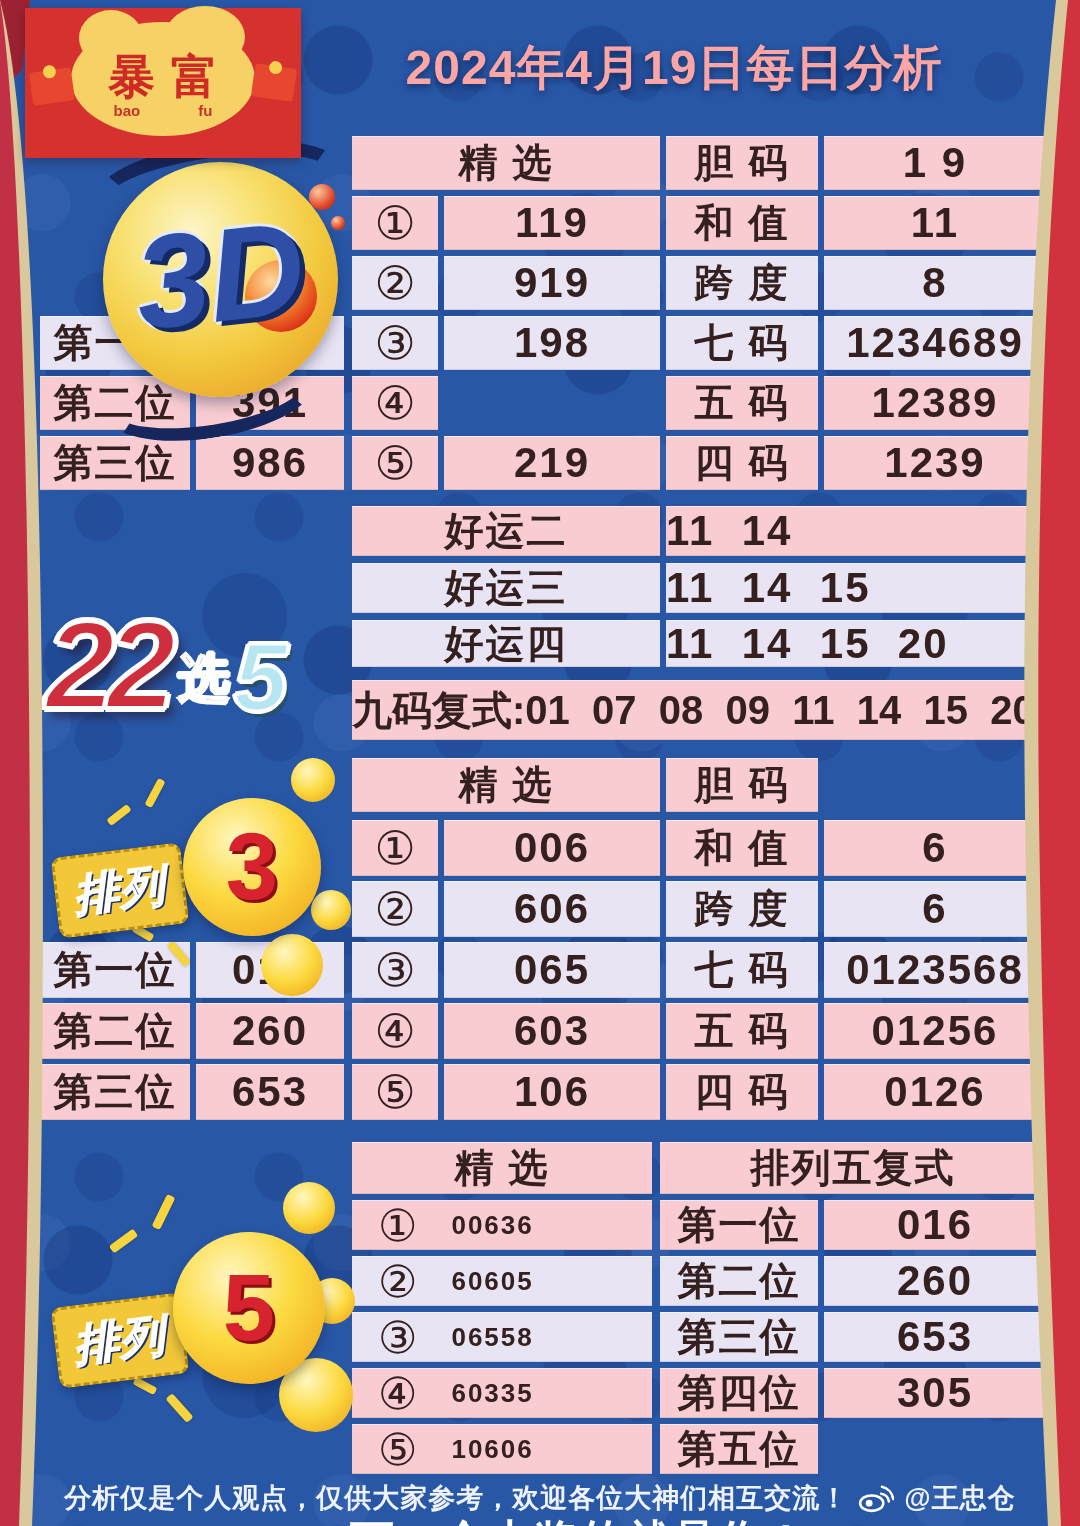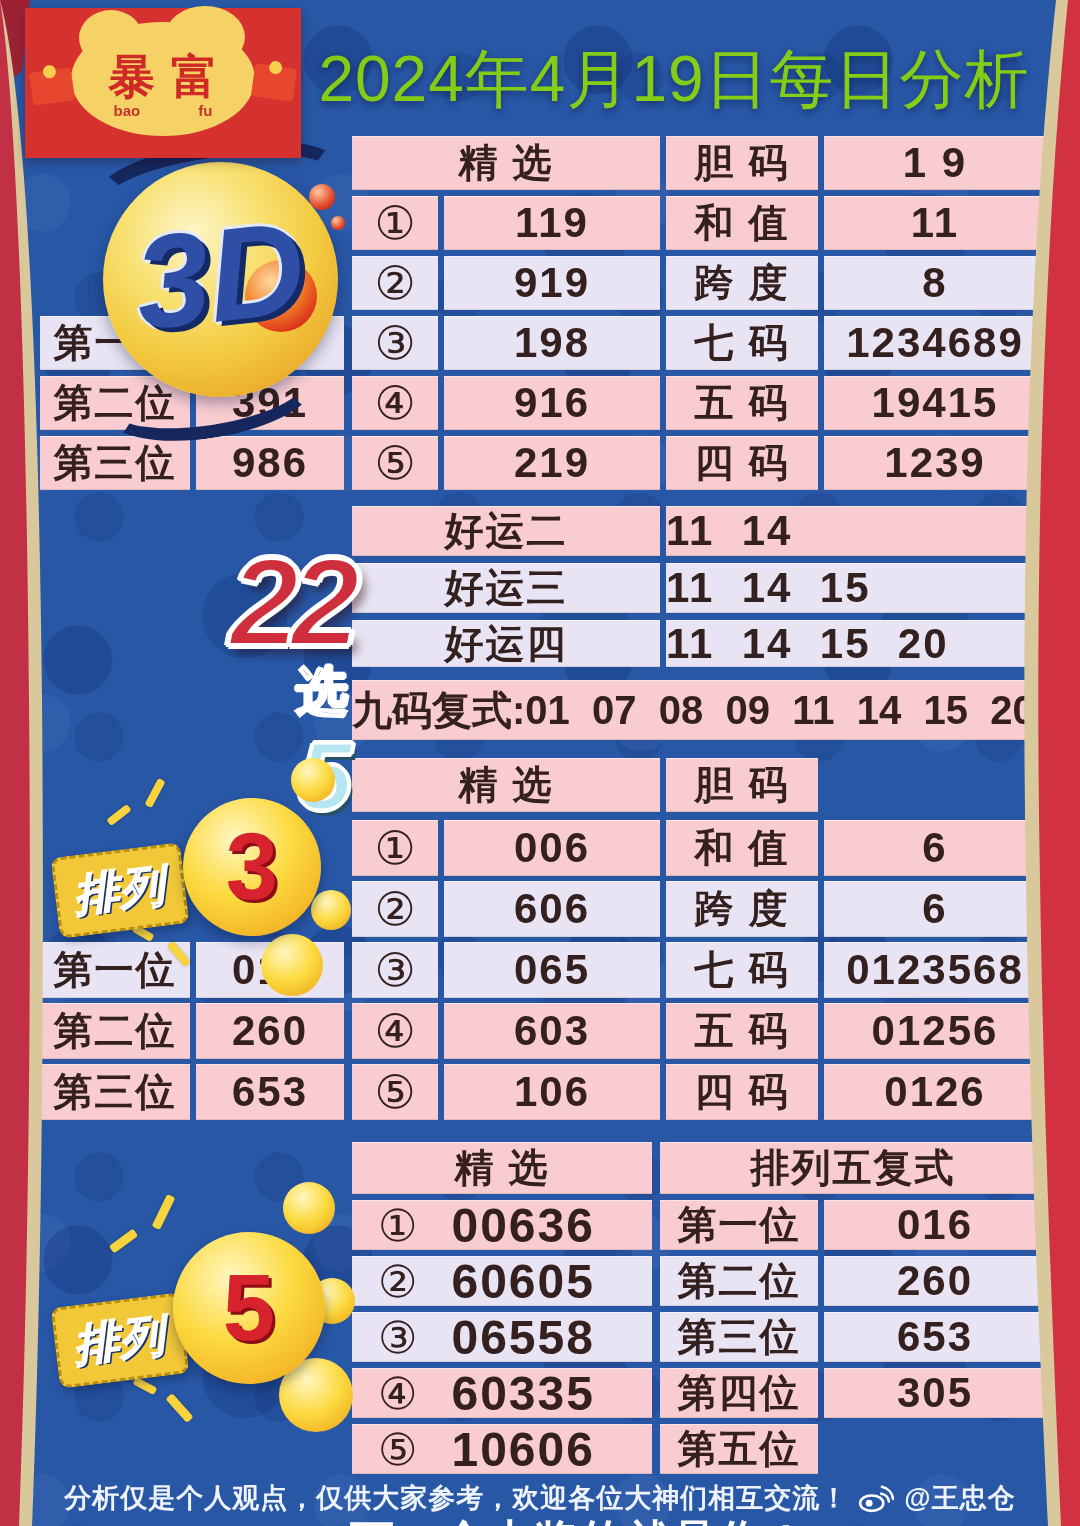--- a/index.html
+++ b/index.html
@@ -35,37 +35,37 @@
   .s1r0{top:136px;height:54px}.s1r1{top:196px;height:54px}.s1r2{top:256px;height:54px}
   .s1r3{top:316px;height:54px}.s1r4{top:376px;height:54px}.s1r5{top:436px;height:54px}
   .s2r0{top:506px;height:50px}.s2r1{top:563px;height:50px}.s2r2{top:620px;height:47px}
   .s2jm{top:680px;height:60px;font-size:40px}
   .s3r0{top:758px;height:54px}.s3r1{top:820px;height:56px}.s3r2{top:881px;height:56px}
   .s3r3{top:942px;height:56px}.s3r4{top:1003px;height:56px}.s3r5{top:1064px;height:56px}
   .s4r0{top:1142px;height:52px}.s4r1{top:1200px;height:50px}.s4r2{top:1256px;height:50px}
   .s4r3{top:1312px;height:50px}.s4r4{top:1368px;height:50px}.s4r5{top:1424px;height:50px}
   .pickcell{justify-content:flex-start;padding-left:26px;gap:34px}
   .pickcell .circ{font-size:44px}
-  .pickcell .val{font-size:48px}
+  .pickcell .val{font-size:26px}
   
   .banner{position:absolute;left:25px;top:8px;width:276px;height:150px;background:#d5322f;z-index:6;
     box-shadow:0 4px 10px rgba(40,0,0,.3);}
   .cloud{position:absolute;left:46px;top:14px;width:184px;height:114px;background:#f6d165;border-radius:50%;}
   .cloud::before{content:"";position:absolute;left:8px;top:-12px;width:64px;height:56px;background:#f6d165;border-radius:50%;}
   .cloud::after{content:"";position:absolute;right:10px;top:-16px;width:80px;height:62px;background:#f6d165;border-radius:50%;}
   .brand{position:absolute;left:0;top:38px;width:100%;display:flex;justify-content:center;gap:16px;z-index:2;
     font-size:47px;font-weight:900;color:#cf2a26;}
   .pinyin{position:absolute;left:0;top:94px;width:100%;display:flex;justify-content:center;gap:58px;z-index:2;
     font-size:15px;font-weight:700;color:#c5352b;}
   .env{position:absolute;width:42px;height:33px;background:#e8472f;border-radius:4px;z-index:2;}
   .env::after{content:"";position:absolute;left:14px;top:-5px;width:13px;height:13px;border-radius:50%;background:#f8cf4e;}
   .envL{left:6px;top:62px;transform:rotate(-8deg)}
   .envR{right:6px;top:58px;transform:rotate(8deg)}
   .title{position:absolute;left:300px;top:36px;width:748px;z-index:3;text-align:center;
-    font-size:64px;font-weight:400;color:#84cc16;letter-spacing:1px;
+    font-size:48px;font-weight:700;color:#fca5a5;letter-spacing:1px;
     text-shadow:0 3px 7px rgba(8,20,60,.55);}
   
   .logo3d{position:absolute;left:95px;top:158px;width:250px;height:290px;z-index:3;}
   .sphere{position:absolute;left:8px;top:4px;width:235px;height:235px;border-radius:50%;
     background:radial-gradient(circle at 38% 30%, #fdf6c9 0%, #f8e070 32%, #f3c93e 58%, #eaa92c 82%, #d98a1f 100%);
     box-shadow:0 6px 14px rgba(10,20,60,.35);}
   .swooshT{position:absolute;left:-4px;top:-16px;width:258px;height:92px;border:14px solid transparent;
     border-top:15px solid #16275e;border-radius:50%;transform:rotate(-7deg);}
   .text3d{position:absolute;left:0;width:100%;top:52px;text-align:center;
     font-size:132px;line-height:1;font-style:italic;font-weight:900;color:#2e4fa5;
@@ -74,21 +74,21 @@
   .redball{position:absolute;left:150px;top:102px;width:72px;height:72px;border-radius:50%;
     background:radial-gradient(circle at 36% 30%, #ffd9a0, #f2802a 45%, #d92b17 80%, #a81208 100%);}
   .reddot{position:absolute;left:214px;top:26px;width:26px;height:26px;border-radius:50%;
     background:radial-gradient(circle at 35% 30%, #ffc9a0, #e2492a 60%, #b01708 100%);}
   .reddot2{position:absolute;left:236px;top:58px;width:14px;height:14px;border-radius:50%;
     background:radial-gradient(circle at 35% 30%, #ffc9a0, #e2492a 60%, #b01708 100%);}
   .swooshB{position:absolute;left:6px;top:196px;width:216px;height:84px;border:12px solid transparent;
     border-bottom:13px solid #16275e;border-radius:50%;transform:rotate(-9deg);}
   
   .logo22{position:absolute;left:46px;top:548px;width:306px;height:172px;z-index:3;
-    display:flex;align-items:flex-end;justify-content:flex-start;flex-direction:column;}
+    display:flex;align-items:flex-end;justify-content:flex-start;}
   .n22{font-size:124px;line-height:.88;font-weight:900;font-style:italic;color:#cf2f3d;letter-spacing:-8px;
     -webkit-text-stroke:4px #ffffff;
     text-shadow:-4px 0 0 #fff,4px 0 0 #fff,0 -4px 0 #fff,0 4px 0 #fff,7px 9px 10px rgba(40,5,10,.45);}
   .xuan{font-size:52px;font-weight:900;color:#1b2742;margin:0 4px 6px 10px;
     -webkit-text-stroke:2px #ffffff;
     text-shadow:-2px 0 0 #fff,2px 0 0 #fff,0 -2px 0 #fff,0 2px 0 #fff;}
   .n5c{font-size:96px;line-height:.9;font-weight:900;font-style:italic;color:#b5e6f2;
     -webkit-text-stroke:3px #ffffff;
     text-shadow:-3px 0 0 #fff,3px 0 0 #fff,0 -3px 0 #fff,0 3px 0 #fff,4px 6px 0 #27506b;}
   
@@ -171,23 +171,22 @@
   <div class="cell lav lbl cA1 s1r3">第一位</div>
   <div class="cell lav val cA2 s1r3">129</div>
   <div class="cell lav circ cB1 s1r3">③</div>
   <div class="cell lav val cB2 s1r3">198</div>
   <div class="cell lav lbl cC1 s1r3">七 码</div>
   <div class="cell lav val cC2 s1r3">1234689</div>
 
   <div class="cell pink lbl cA1 s1r4">第二位</div>
   <div class="cell pink val cA2 s1r4">391</div>
   <div class="cell pink circ cB1 s1r4">④</div>
-  <div class="cell pink val cB2 s1r4">916</div>
   <div class="cell pink lbl cC1 s1r4">五 码</div>
-  <div class="cell pink val cC2 s1r4">19415</div>
+  <div class="cell pink val cC2 s1r4">12389</div>
 
   <div class="cell pink lbl cA1 s1r5">第三位</div>
   <div class="cell pink val cA2 s1r5">986</div>
   <div class="cell pink circ cB1 s1r5">⑤</div>
   <div class="cell pink val cB2 s1r5">219</div>
   <div class="cell pink lbl cC1 s1r5">四 码</div>
   <div class="cell pink val cC2 s1r5">1239</div>
 
   <div class="logo22">
     <span class="n22">22</span>

